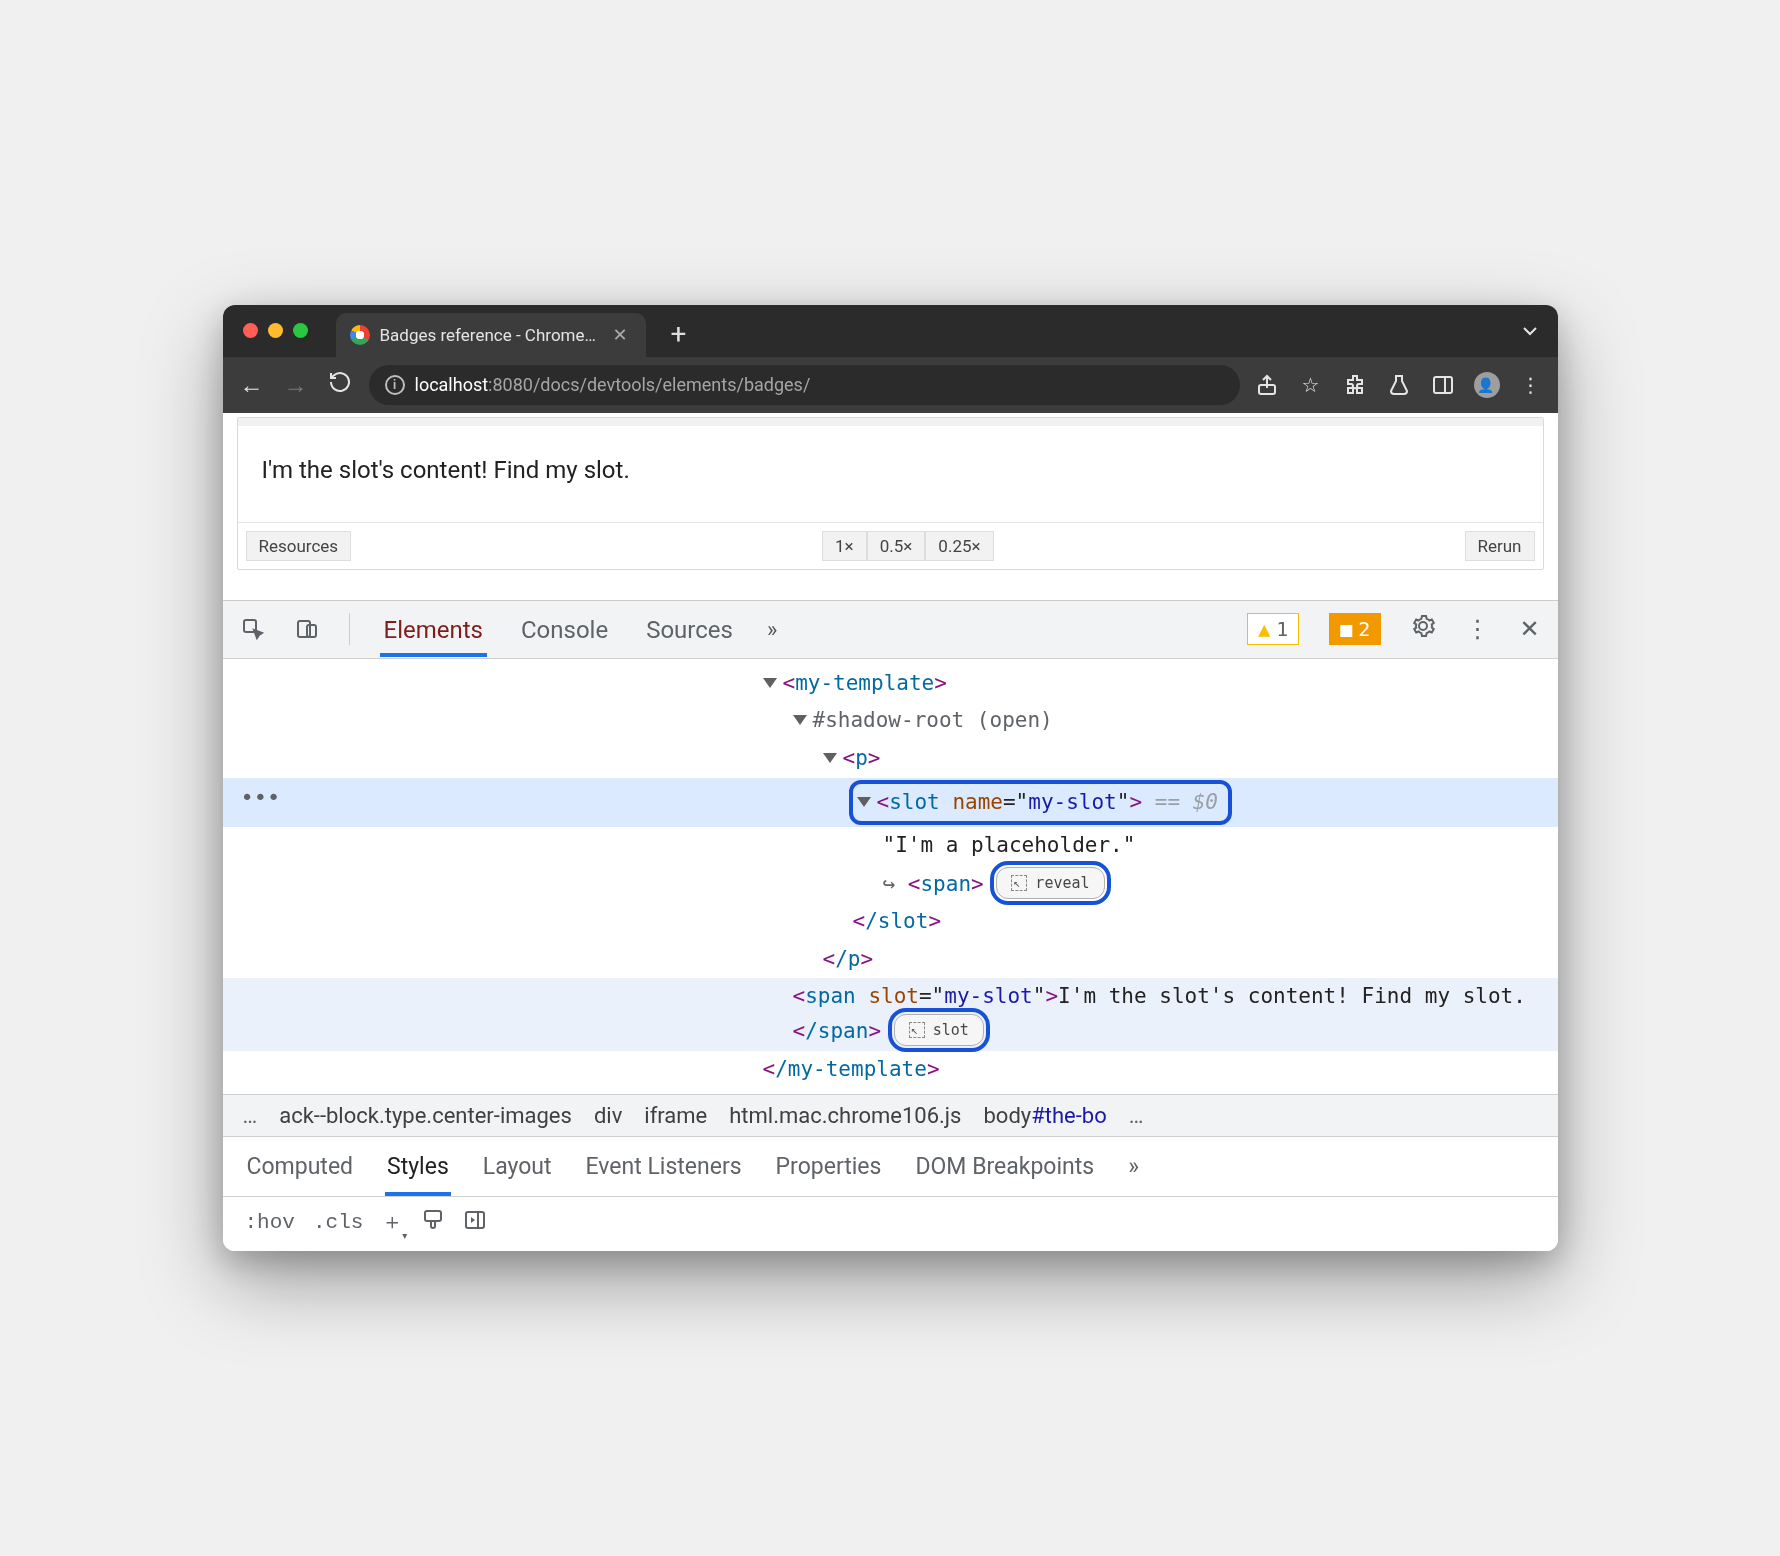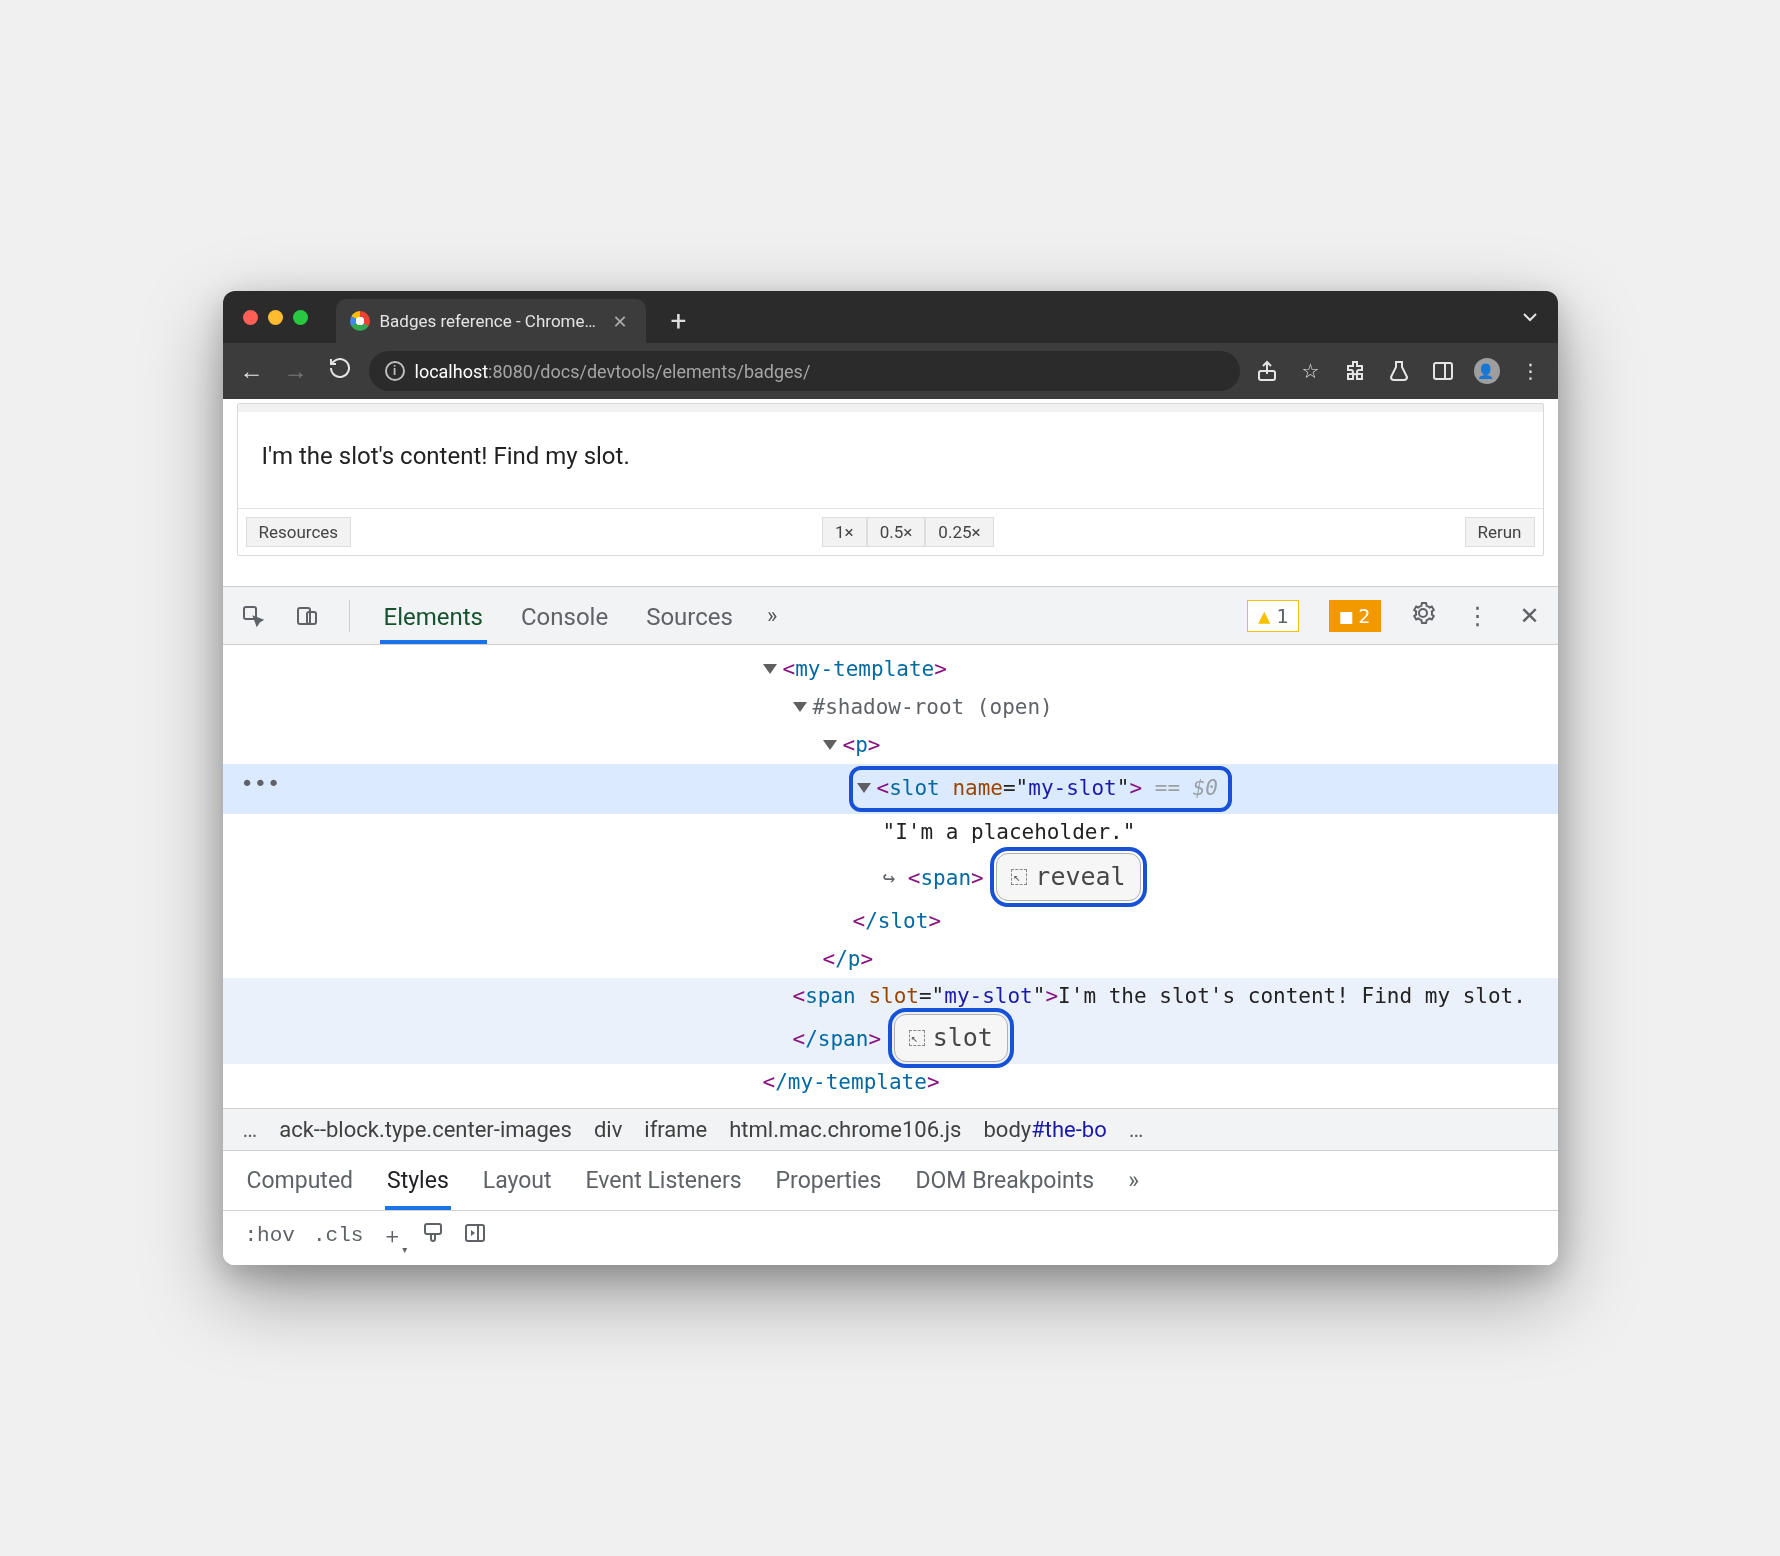--- a/index.html
+++ b/index.html
@@ -162,21 +162,21 @@
 }
 .dt-sep { width: 1px; height: 32px; background: #ccc; }
 .dt-tab {
   font-size: 24px;
   color: #5f6368;
   cursor: pointer;
   padding: 14px 4px 12px;
   position: relative;
 }
 .dt-tab.active {
-  color: #14532d;
+  color: #7f1d1d;
 }
 .dt-tab.active::after {
   content: "";
   position: absolute;
   left: 0;
   right: 0;
   bottom: -1px;
   height: 4px;
   background: #1a73e8;
 }
@@ -254,21 +254,21 @@
 }
 
 .chip {
   display: inline-flex;
   align-items: center;
   gap: 8px;
   border: 1px solid #b0b0b0;
   background: #f6f6f6;
   border-radius: 12px;
   padding: 3px 14px;
-  font-size: 25px;
+  font-size: 15px;
   color: #474747;
   position: relative;
 }
 .chip.out {
   outline: 4px solid #1651d6;
   outline-offset: 2px;
   border-radius: 12px;
 }
 .chip-icon {
   display: inline-block;

